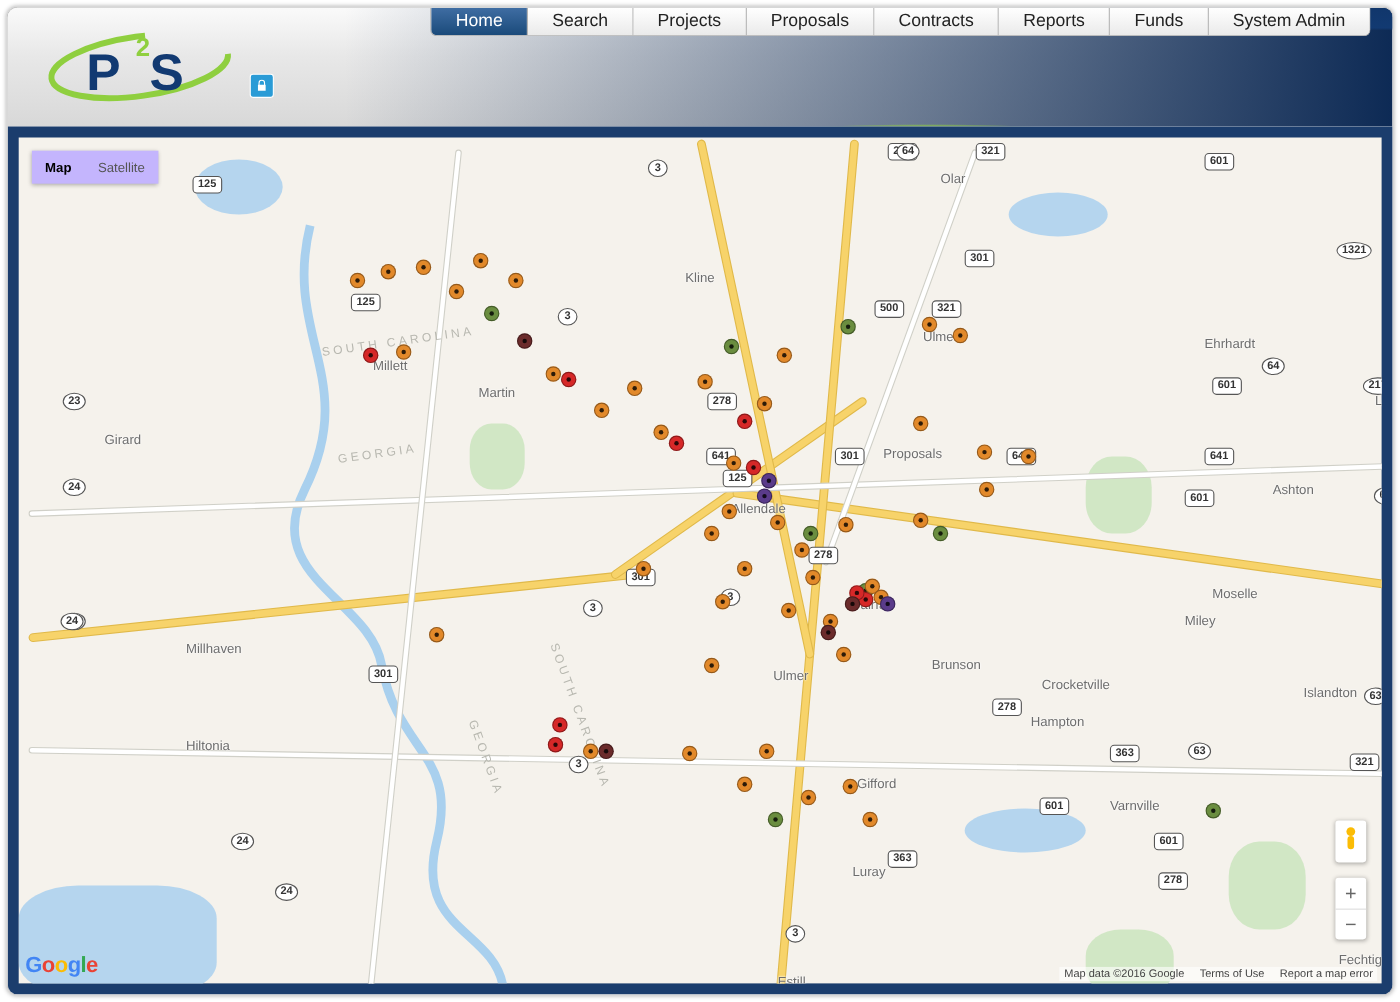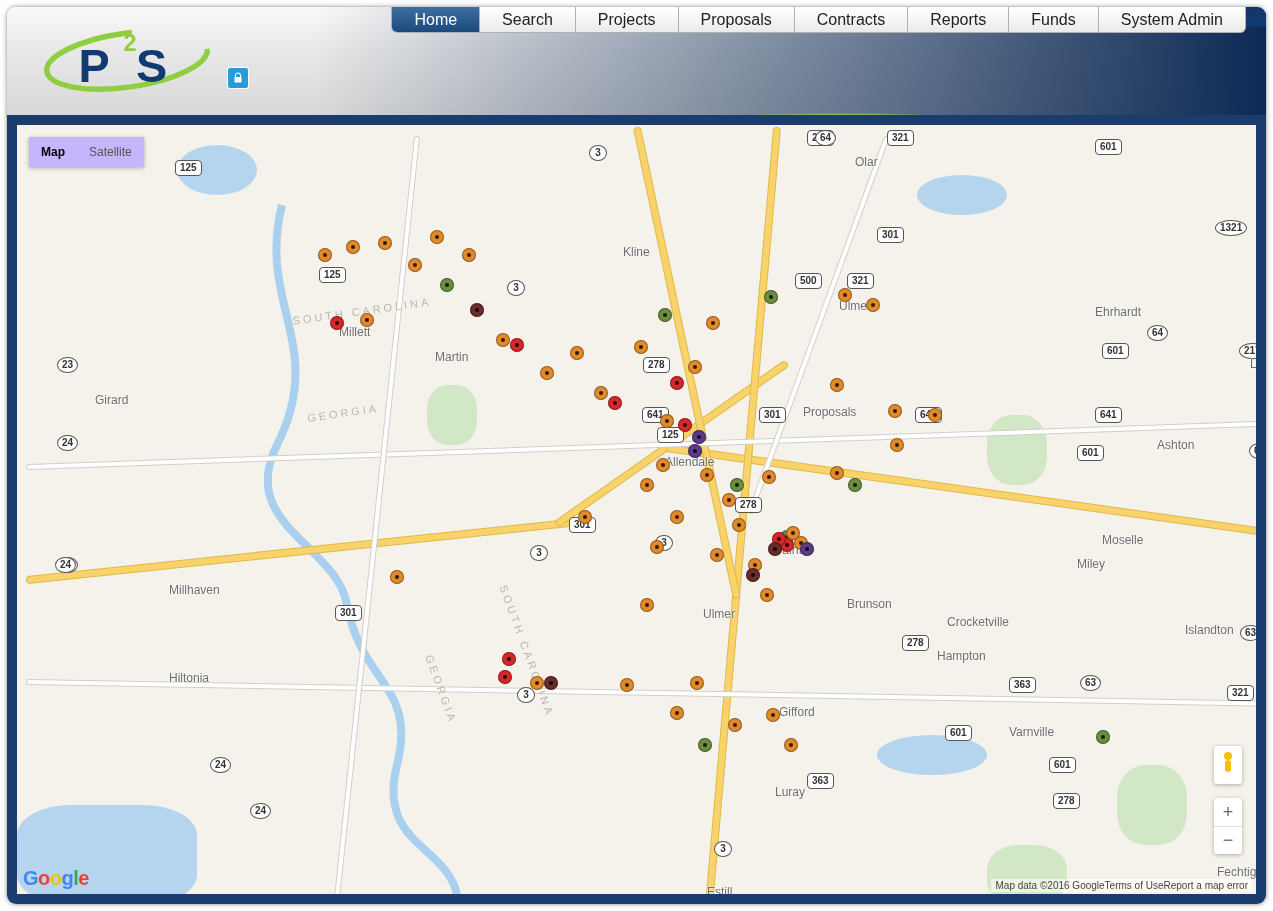--- a/index.html
+++ b/index.html
@@ -218,21 +218,21 @@
   .zoom div {
     height: 28px;
     display:flex;align-items:center;justify-content:center;
     font-size: 18px; color:#666; cursor:pointer;
   }
   .zoom div + div { border-top:1px solid #ddd; }
   
   .attribution {
     position: absolute;
     right: 4px; bottom: 2px;
-    display:flex; gap:0;
+    display:flex; gap:14px;
     font-size: 10px;
     color:#444;
     background: rgba(255,255,255,0.6);
     padding: 1px 4px;
     justify-content: flex-end;
   }
   .attribution span { cursor:pointer; }
   .google-logo {
     position:absolute;
     left:6px; bottom:4px;

